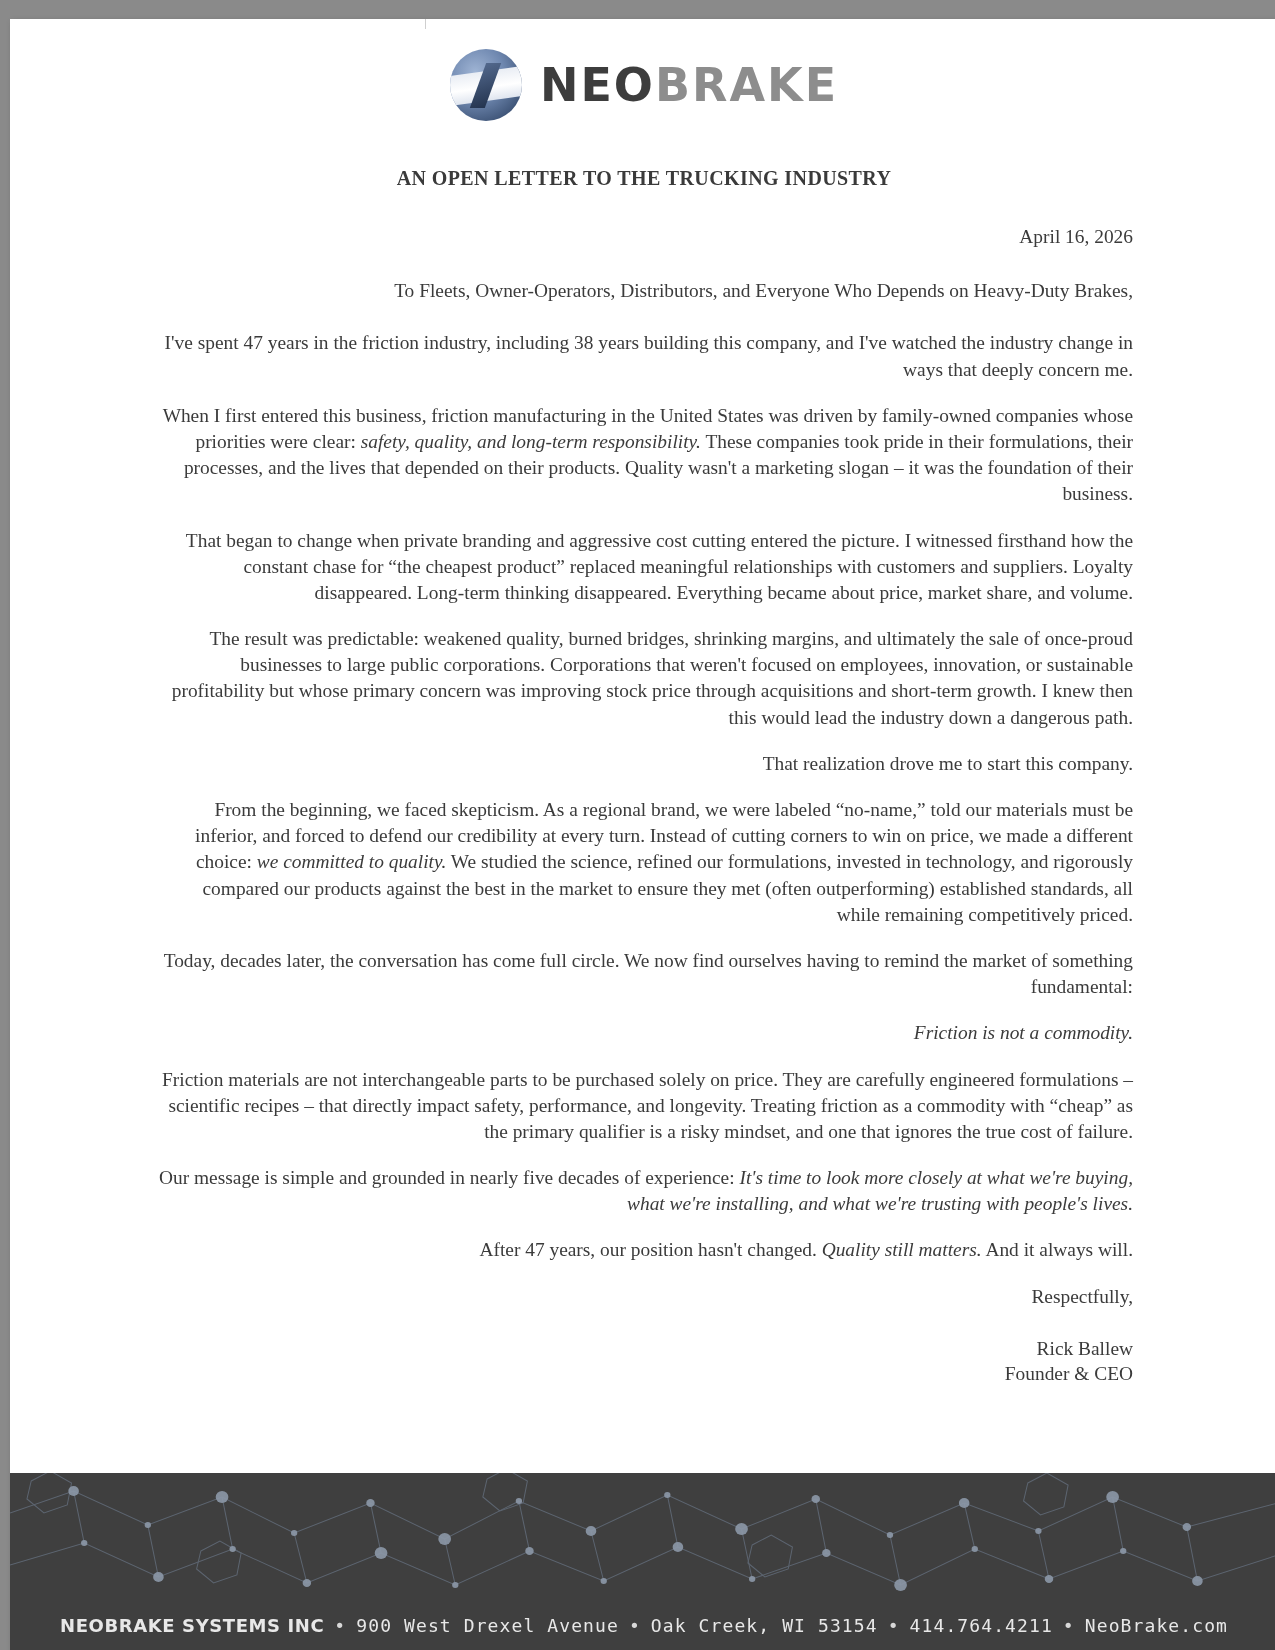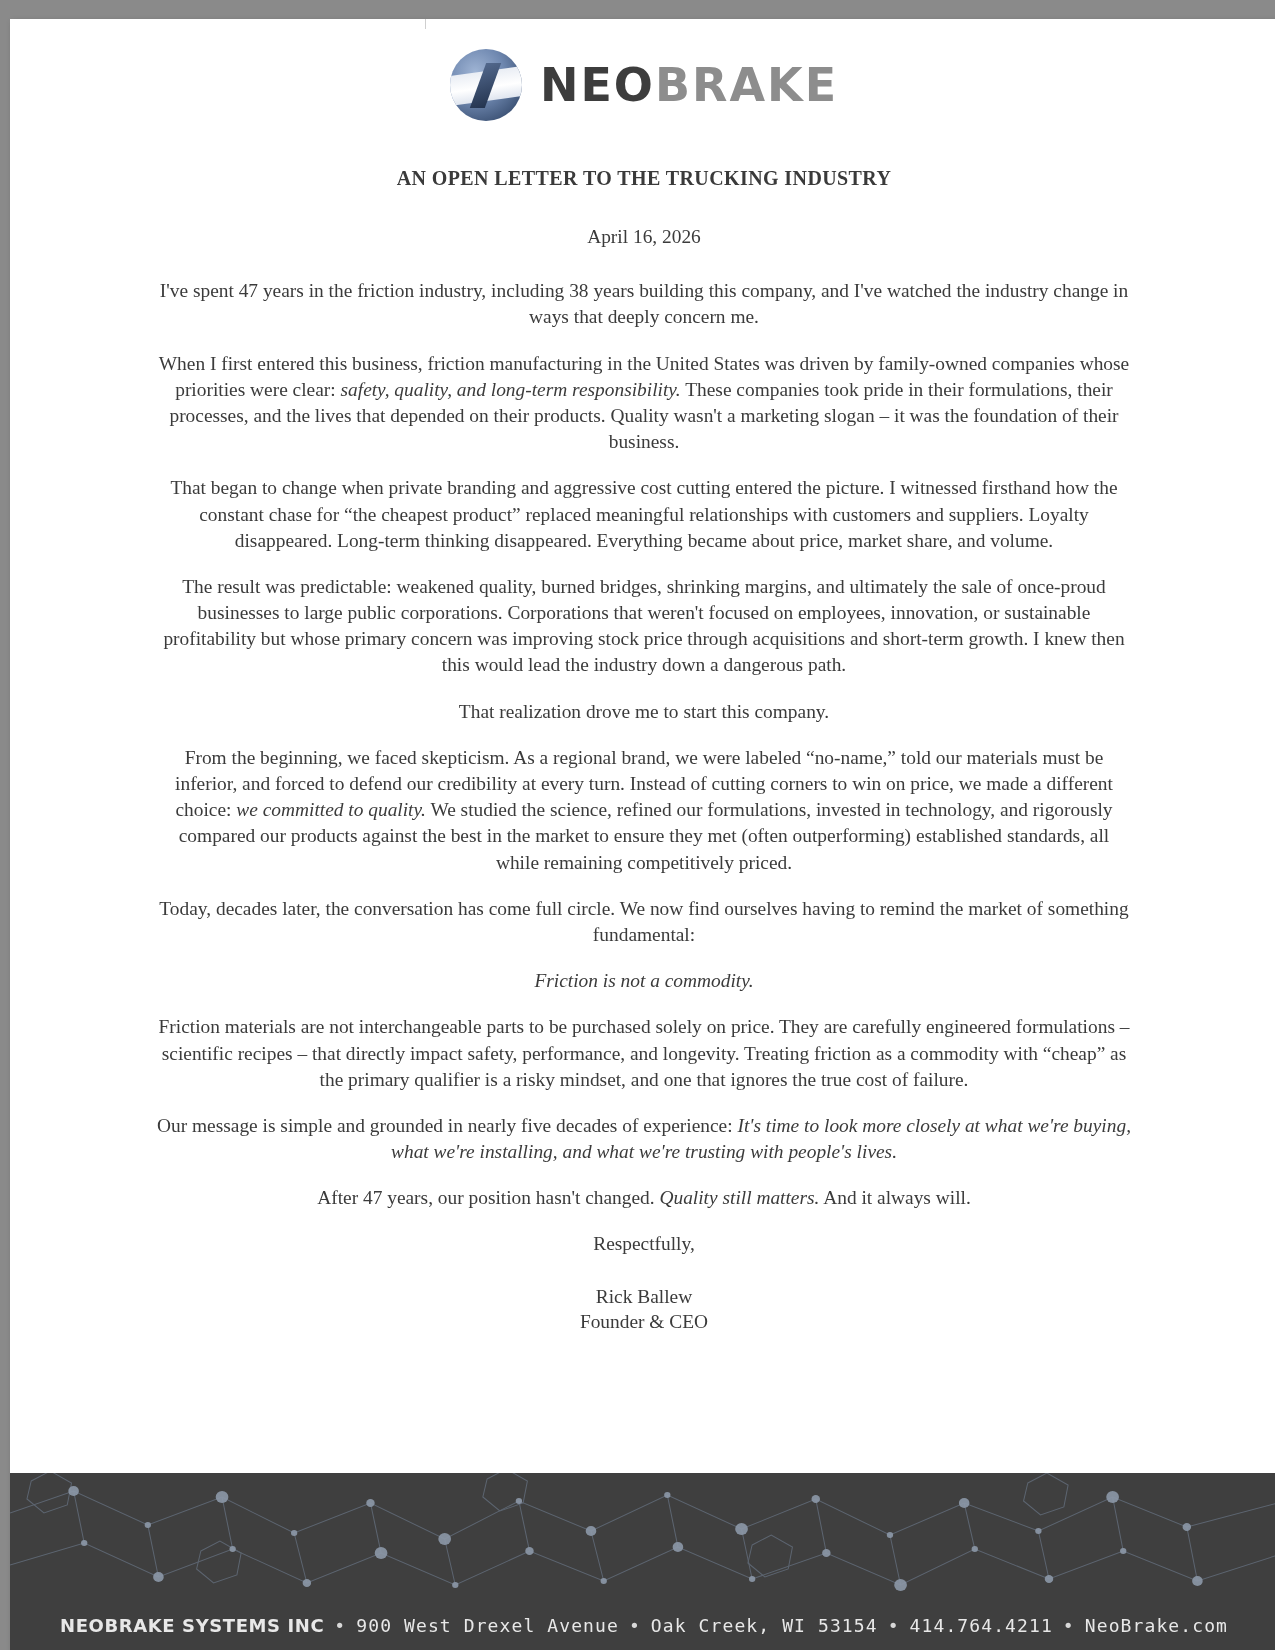--- a/index.html
+++ b/index.html
@@ -91,21 +91,21 @@
   }
 
   
   .body-wrap {
     margin: 0 auto;
     width: 978px;
     padding-top: 34px;
     color: #3b3b3b;
     font-size: 19.4px;
     line-height: 1.35;
-    text-align: center;
+    text-align: right;
   }
   .body-wrap p {
     margin: 0 0 20px 0;
   }
   .p-date { margin-bottom: 28px !important; }
   .p-salutation { margin-bottom: 26px !important; }
   .em { font-style: italic; }
   .sig-block {
     margin-top: 26px;
     line-height: 1.32;
@@ -172,20 +172,21 @@
       <span class="neo">NEO</span><span class="brake">BRAKE</span>
     </div>
   </div>
 
   <div class="doc-title">AN OPEN LETTER TO THE TRUCKING INDUSTRY</div>
 
   <div class="body-wrap">
 
     <p class="p-date">April 16, 2026</p>
 
+    <p class="p-salutation">To Fleets, Owner-Operators, Distributors, and Everyone Who Depends on Heavy-Duty Brakes,</p>
 
     <p><span>I've spent 47 years in the friction industry, including 38 years building this company, and I've watched the industry change in ways that deeply concern me.</span></p>
 
     <p><span>When I first entered this business, friction manufacturing in the United States was driven by family-owned companies whose priorities were clear: </span><span class="em">safety, quality, and long-term responsibility.</span><span> These companies took pride in their formulations, their processes, and the lives that depended on their products. Quality wasn't a marketing slogan – it was the foundation of their business.</span></p>
 
     <p><span>That began to change when private branding and aggressive cost cutting entered the picture. I witnessed firsthand how the constant chase for “the cheapest product” replaced meaningful relationships with customers and suppliers. Loyalty disappeared. Long-term thinking disappeared. Everything became about price, market share, and volume.</span></p>
 
     <p><span>The result was predictable: weakened quality, burned bridges, shrinking margins, and ultimately the sale of once-proud businesses to large public corporations. Corporations that weren't focused on employees, innovation, or sustainable profitability but whose primary concern was improving stock price through acquisitions and short-term growth. I knew then this would lead the industry down a dangerous path.</span></p>
 
     <p><span>That realization drove me to start this company.</span></p>

